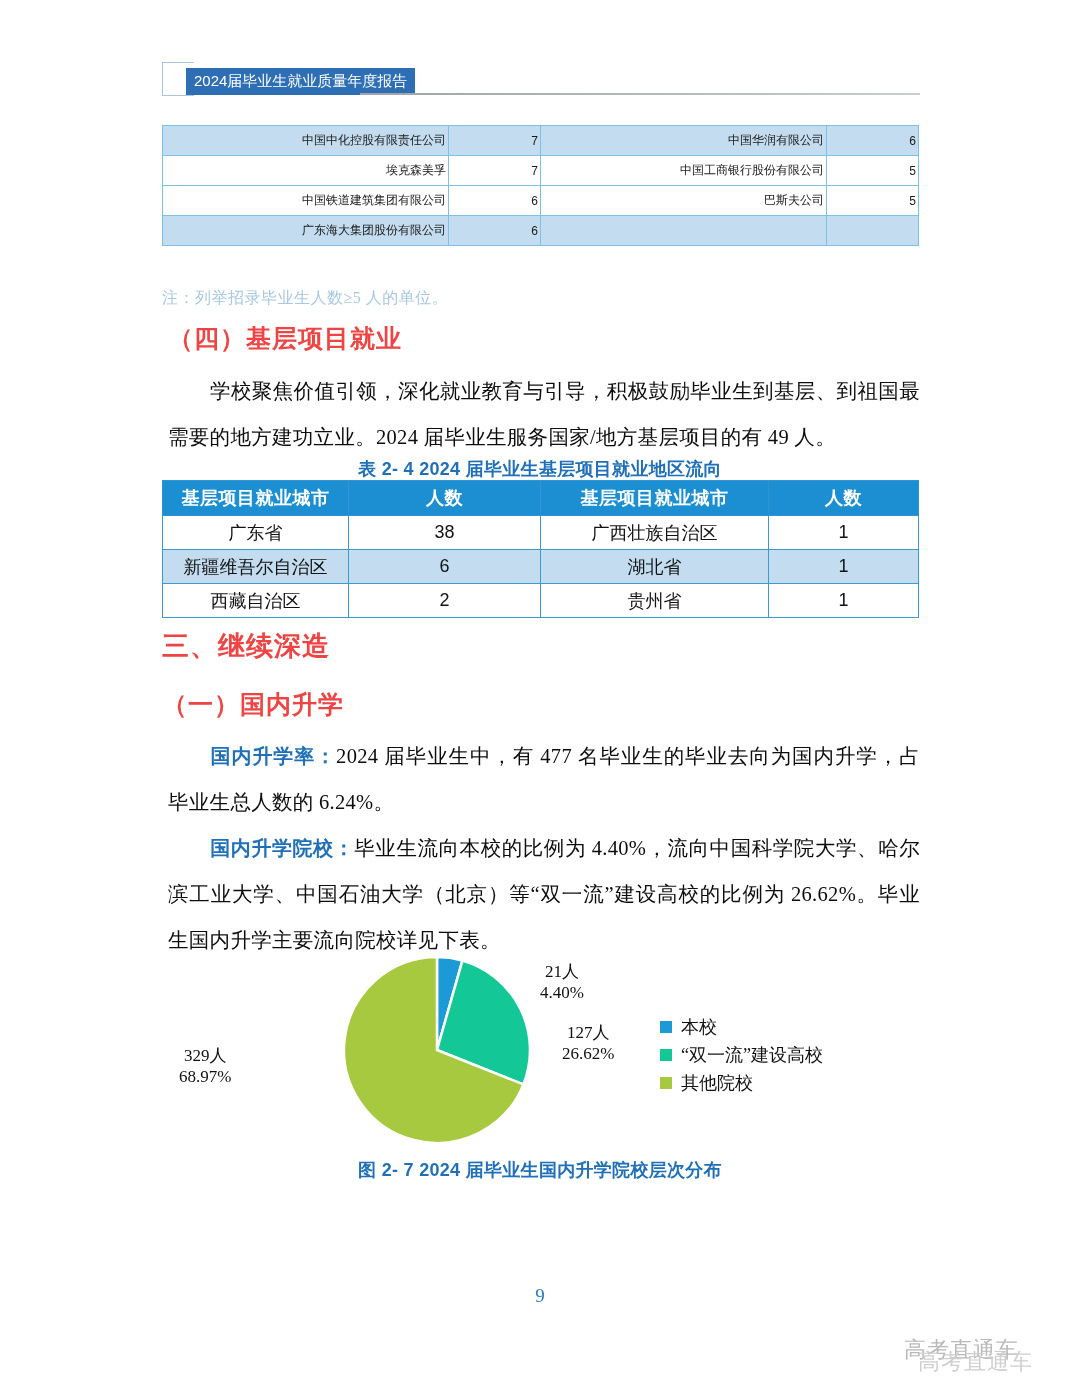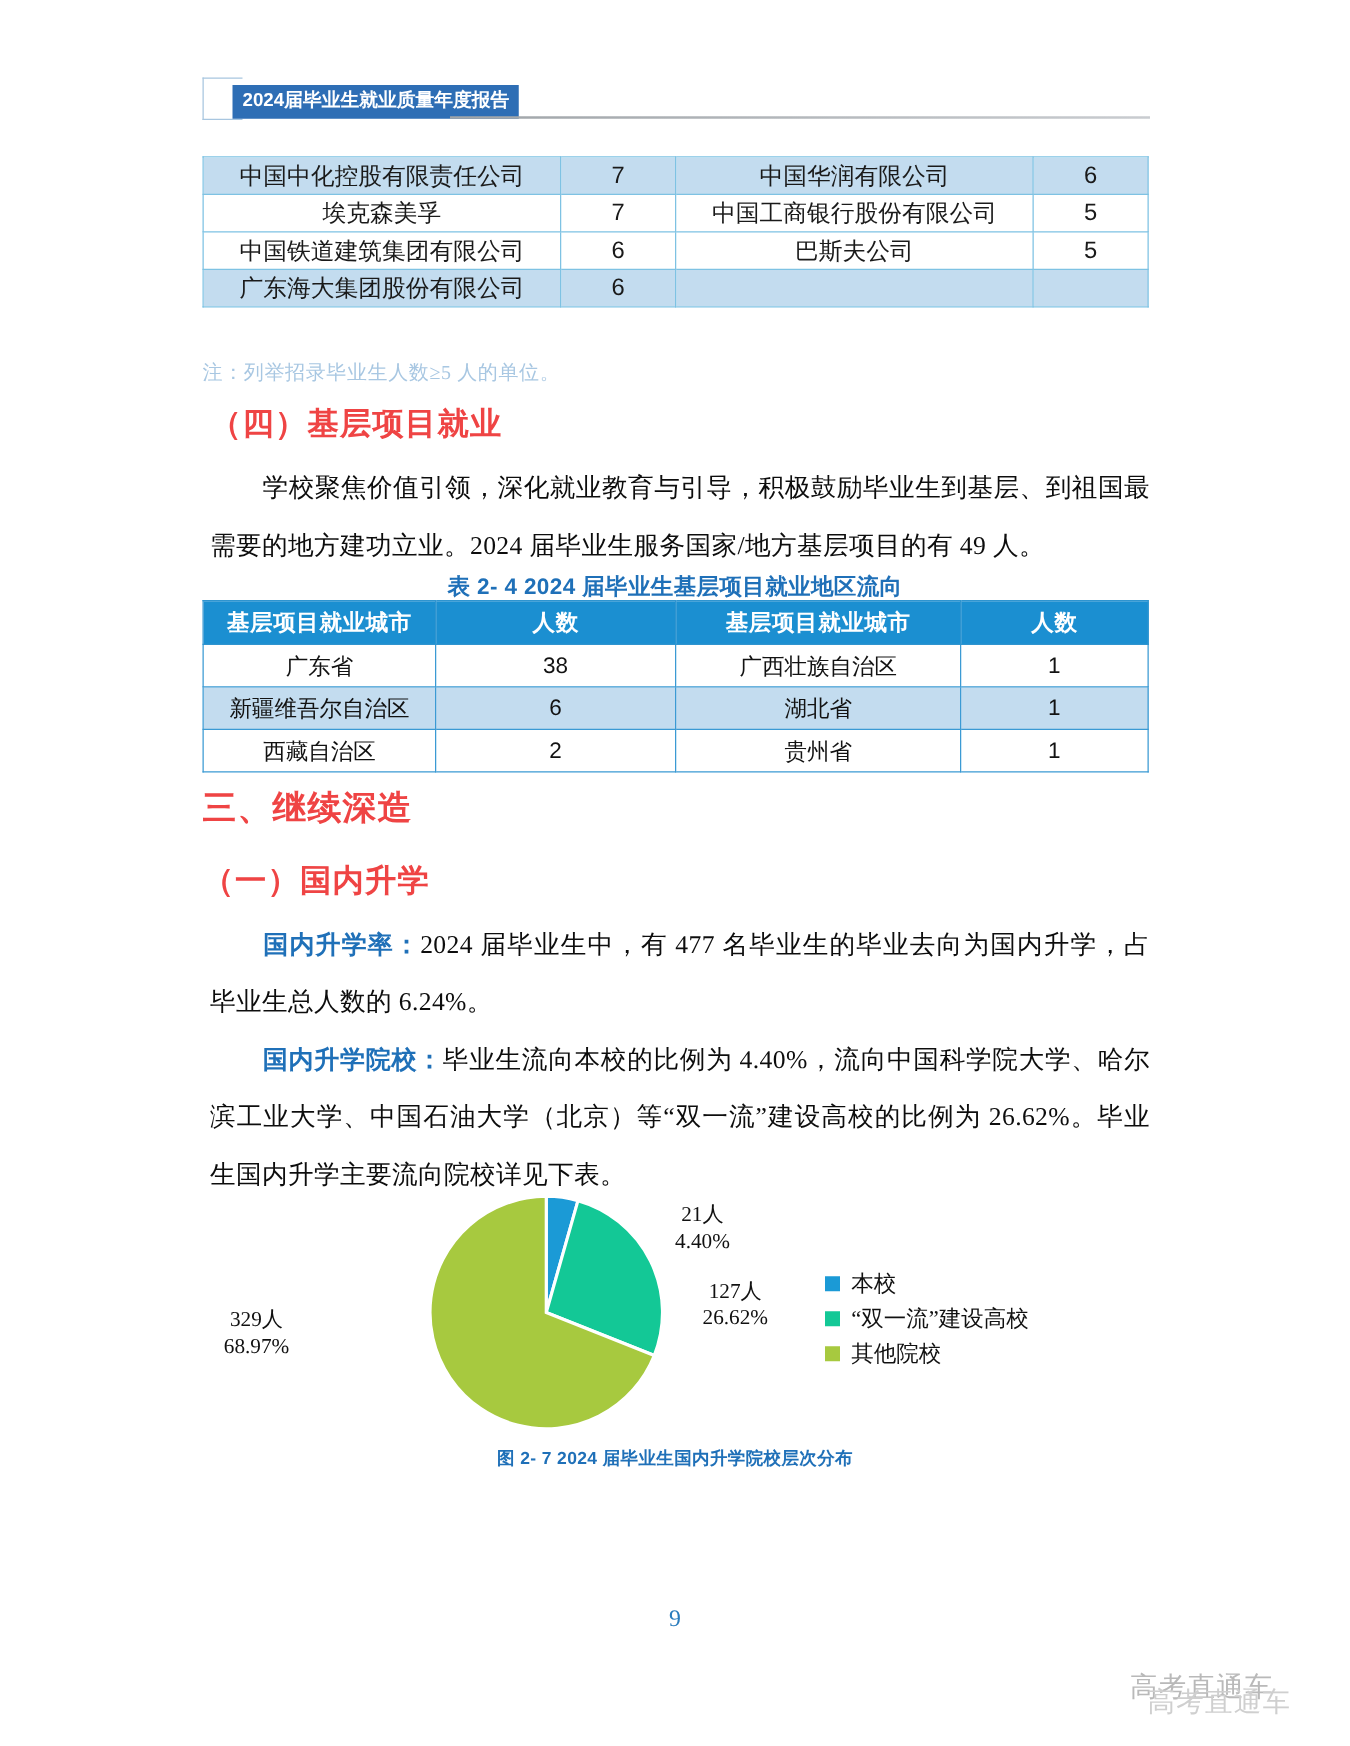--- a/index.html
+++ b/index.html
@@ -45,21 +45,20 @@
     left: 24px;
     top: 6px;
     background: #2e6eb5;
     color: #ffffff;
     font-family: "Liberation Sans", "DejaVu Sans", sans-serif;
     font-size: 15px;
     line-height: 22px;
     padding: 2px 8px 3px 8px;
     white-space: nowrap;
     letter-spacing: 0px;
-    font-weight: bold;
   }
   .header-rule {
     position: absolute;
     left: 198px;
     top: 31px;
     right: 0;
     height: 2px;
     background: linear-gradient(to right, #9fa4a8, #c9ccd0);
   }
 
@@ -73,24 +72,24 @@
   
   .table1 {
     position: absolute;
     left: 162px;
     top: 125px;
     width: 756px;
   }
   .table1 td {
     border: 1px solid #7ec2e3;
     height: 29px;
-    text-align: center;
-    font-size: 19px;
+    text-align: right;
+    font-size: 12px;
     color: #1a1a1a;
-    padding: 0 14px;
+    padding: 0 2px;
     white-space: nowrap;
     overflow: hidden;
   }
   .table1 tr.alt td { background: #c3dcef; }
   .table1 tr.plain td { background: #ffffff; }
 
   .note {
     position: absolute;
     left: 162px;
     top: 288px;
@@ -244,21 +243,21 @@
   }
 
   .fig-caption {
     position: absolute;
     width: 1080px;
     left: 0;
     top: 1158px;
     text-align: center;
     font-family: "Liberation Sans", "DejaVu Sans", sans-serif;
     font-weight: bold;
-    font-size: 14px;
+    font-size: 18px;
     color: #1f70b8;
     letter-spacing: 0.3px;
   }
 
   
   .page-num {
     position: absolute;
     width: 1080px;
     left: 0;
     top: 1285px;

